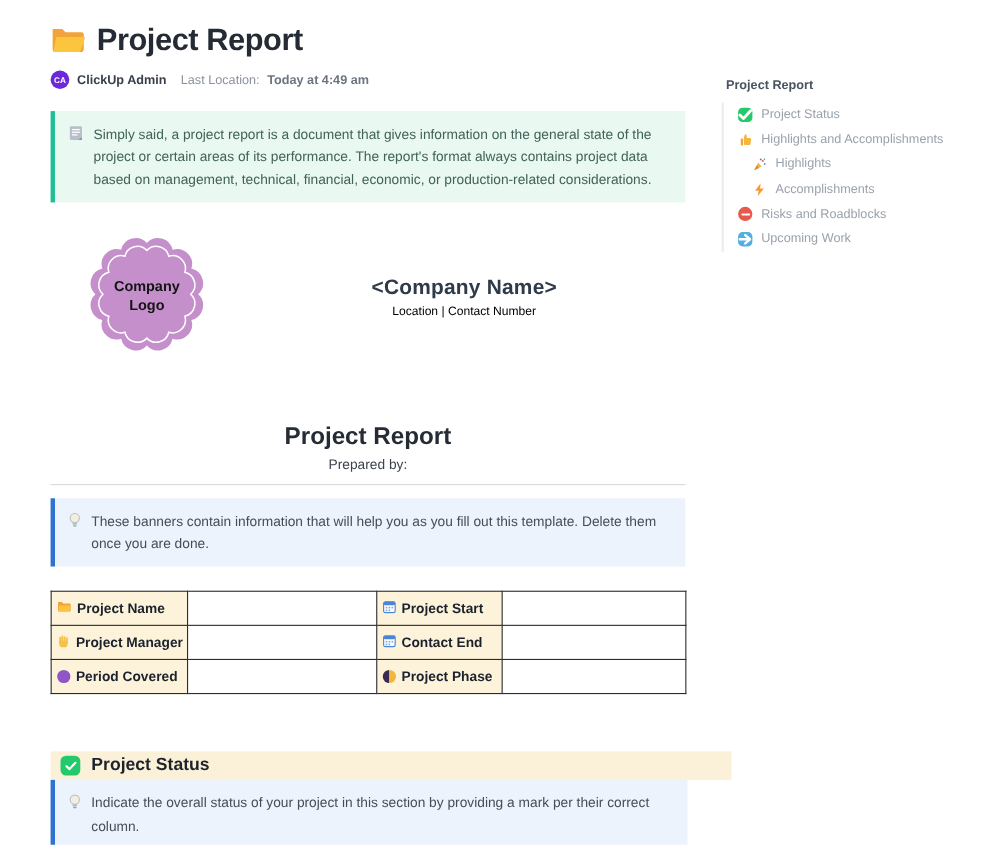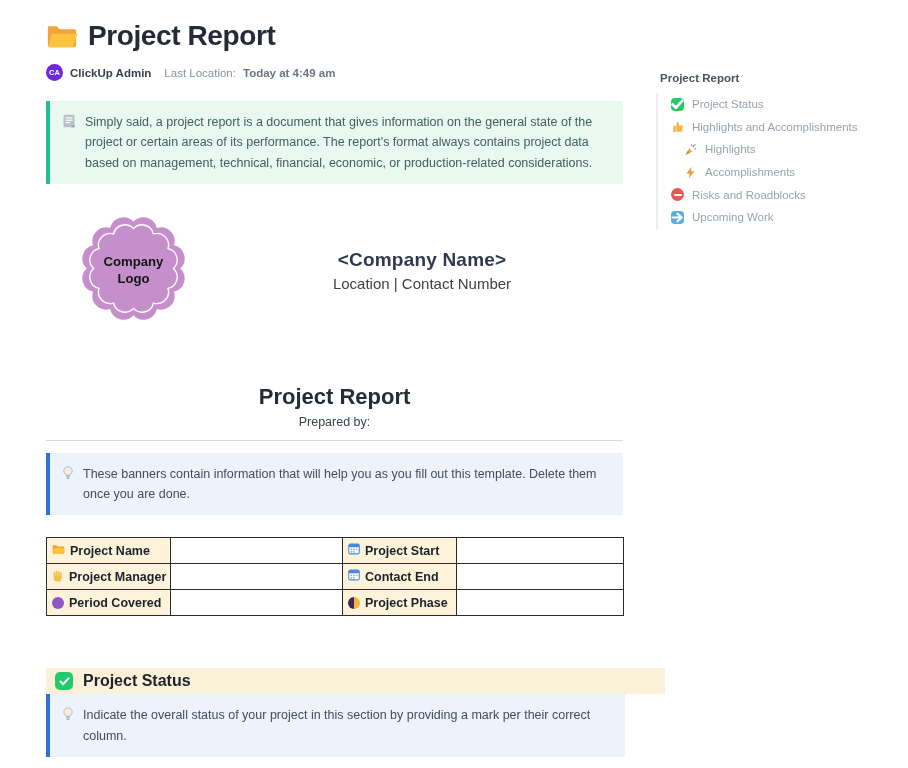--- a/index.html
+++ b/index.html
@@ -27,29 +27,29 @@
   .callout .c-icon { flex:0 0 auto; margin-top:2px; }
   .callout.green { margin-top:20px; background:#e9f8f1; border-left:4px solid #23be96; color:#41635a; }
   .callout.blue  { background:#ecf3fc; border-left:4px solid #2f73d0; color:#454d59; }
   .callout.blue.first { margin-top:12px; }
   .callout.blue.status { margin-top:0; width:579px; }
 
   .logo-row { display:flex; align-items:center; margin-top:33px; height:107px; }
   .logo-badge { margin-left:34px; flex:0 0 auto; }
   .company-block { flex:1; text-align:center; padding-left:34px; }
   .company-name { font-size:19px; font-weight:600; color:#2f3b4a; letter-spacing:0.2px; }
-  .company-sub { font-size:15px; color:#404040; margin-top:4px; }
+  .company-sub { font-size:11px; color:#000000; margin-top:4px; }
 
   .center-head { text-align:center; margin-top:60px; }
   .center-head h2 { font-size:22px; font-weight:800; color:#262c36; }
   .prepared { font-size:12.5px; color:#3c434d; margin-top:5px; }
   .divider { border:none; border-top:1px solid #d7dadf; margin-top:11px; }
 
   table.info { border-collapse:collapse; table-layout:fixed; width:577px; margin-top:22px; }
-  table.info td { border:1.5px solid #2b2b2b; height:26px; font-size:12.5px; vertical-align:middle; }
+  table.info td { border:1.5px solid #2b2b2b; height:31px; font-size:12.5px; vertical-align:middle; }
   td.lbl { background:#fcf3da; font-weight:700; color:#1c222c; padding-left:5px; }
   td.lbl .cellwrap { display:flex; align-items:center; gap:5px; }
   td.val { background:#ffffff; }
   .c1 { width:124px; } .c2 { width:172px; } .c3 { width:114px; } .c4 { width:167px; }
 
   .section-head { margin-top:52px; width:619px; background:#fbf1d9; padding:4px 9px;
     display:flex; align-items:center; gap:10px; }
   .section-head h3 { font-size:16px; font-weight:800; color:#1d222b; }
 
   

